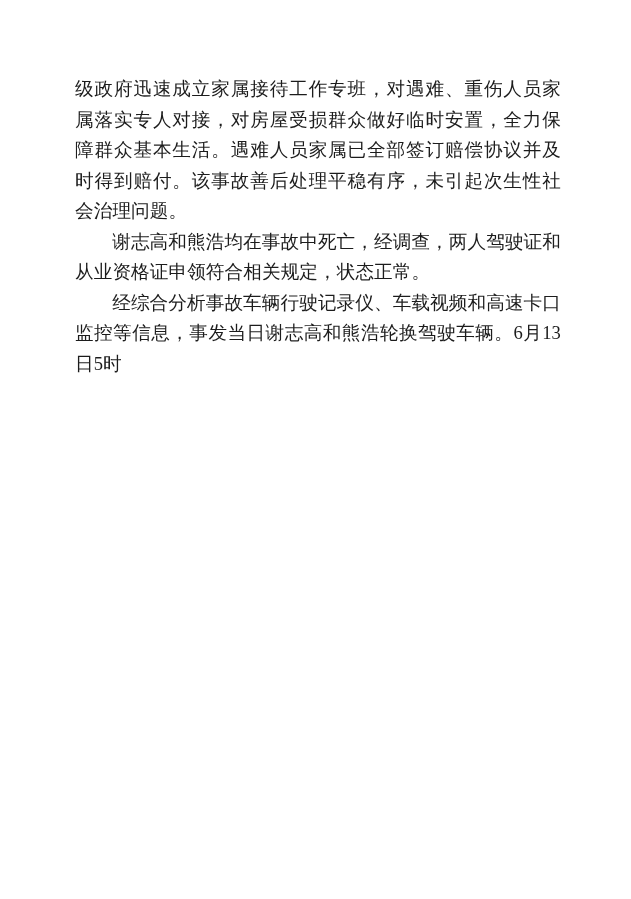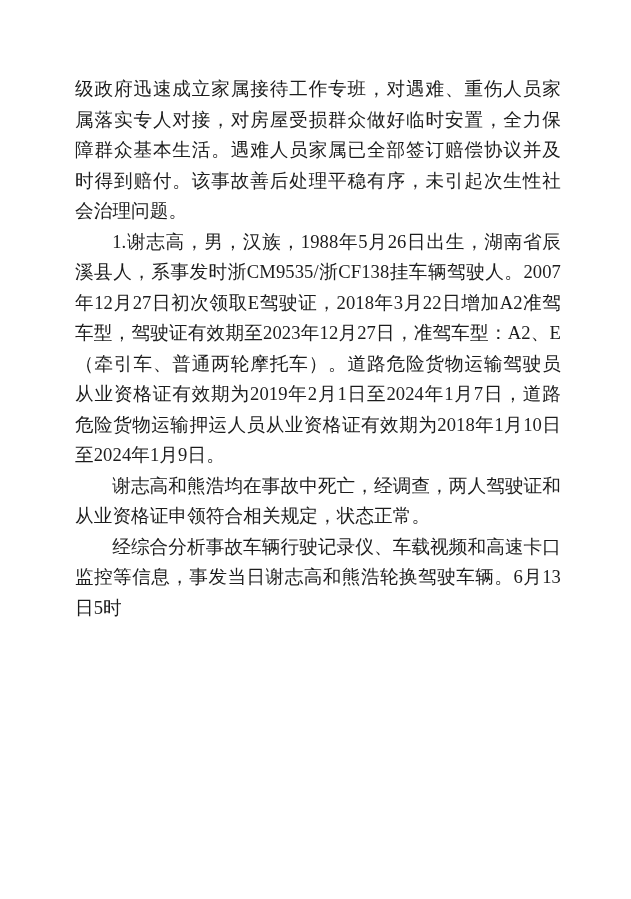--- a/index.html
+++ b/index.html
@@ -49,21 +49,20 @@
     color: #3a3a4a;
     line-height: 16px;
   }
 </style>
 </head>
 <body>
 
 <div class="page">
   <div class="content">
     <p class="para-plain">级政府迅速成立家属接待工作专班，对遇难、重伤人员家属落实专人对接，对房屋受损群众做好临时安置，全力保障群众基本生活。遇难人员家属已全部签订赔偿协议并及时得到赔付。该事故善后处理平稳有序，未引起次生性社会治理问题。</p>
-    <p class="para-indent">1.谢志高，男，汉族，1988年5月26日出生，湖南省辰溪县人，系事发时浙CM9535/浙CF138挂车辆驾驶人。2007年12月27日初次领取E驾驶证，2018年3月22日增加A2准驾车型，驾驶证有效期至2023年12月27日，准驾车型：A2、E（牵引车、普通两轮摩托车）。道路危险货物运输驾驶员从业资格证有效期为2019年2月1日至2024年1月7日，道路危险货物运输押运人员从业资格证有效期为2018年1月10日至2024年1月9日。</p>
     <p class="para-indent">谢志高和熊浩均在事故中死亡，经调查，两人驾驶证和从业资格证申领符合相关规定，状态正常。</p>
     <p class="para-indent">经综合分析事故车辆行驶记录仪、车载视频和高速卡口监控等信息，事发当日谢志高和熊浩轮换驾驶车辆。6月13日5时</p>
   </div>
 
   <div class="footer">
     <span>5</span>
   </div>
 </div>
 
 </body></html>

